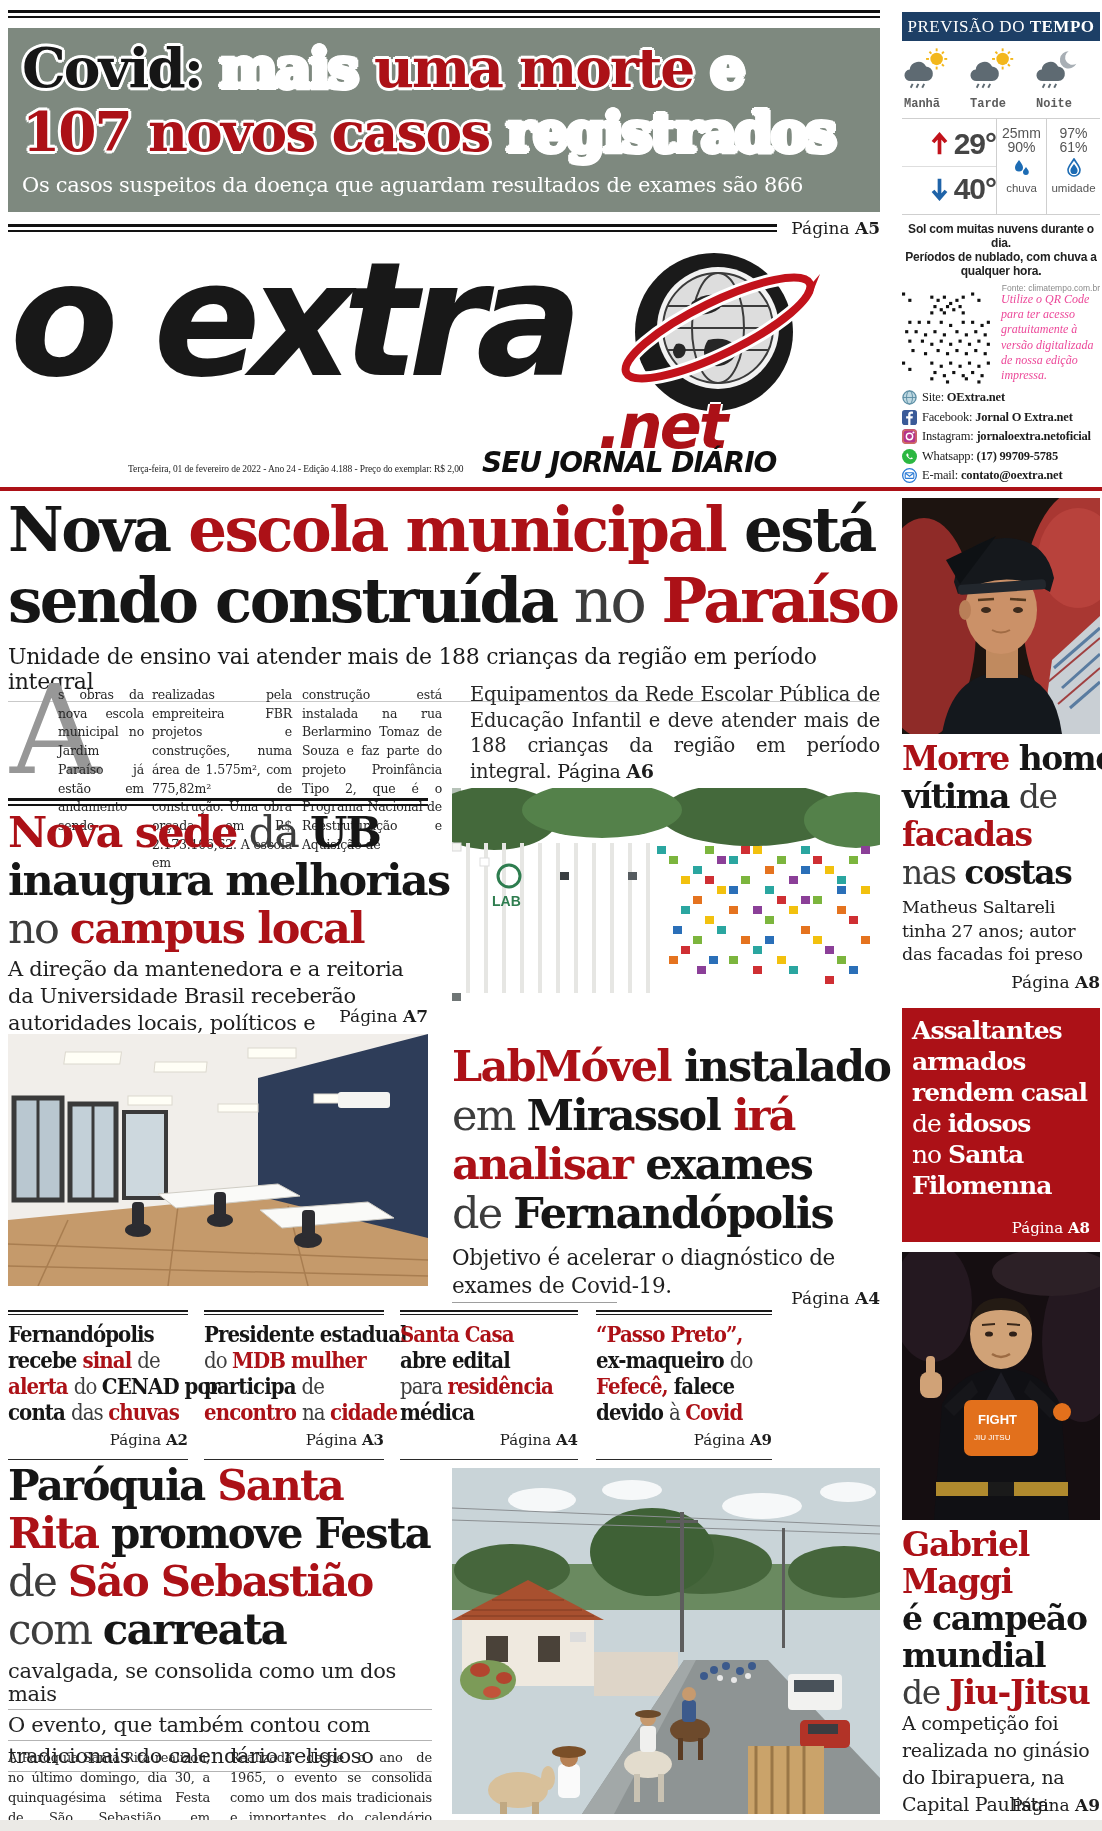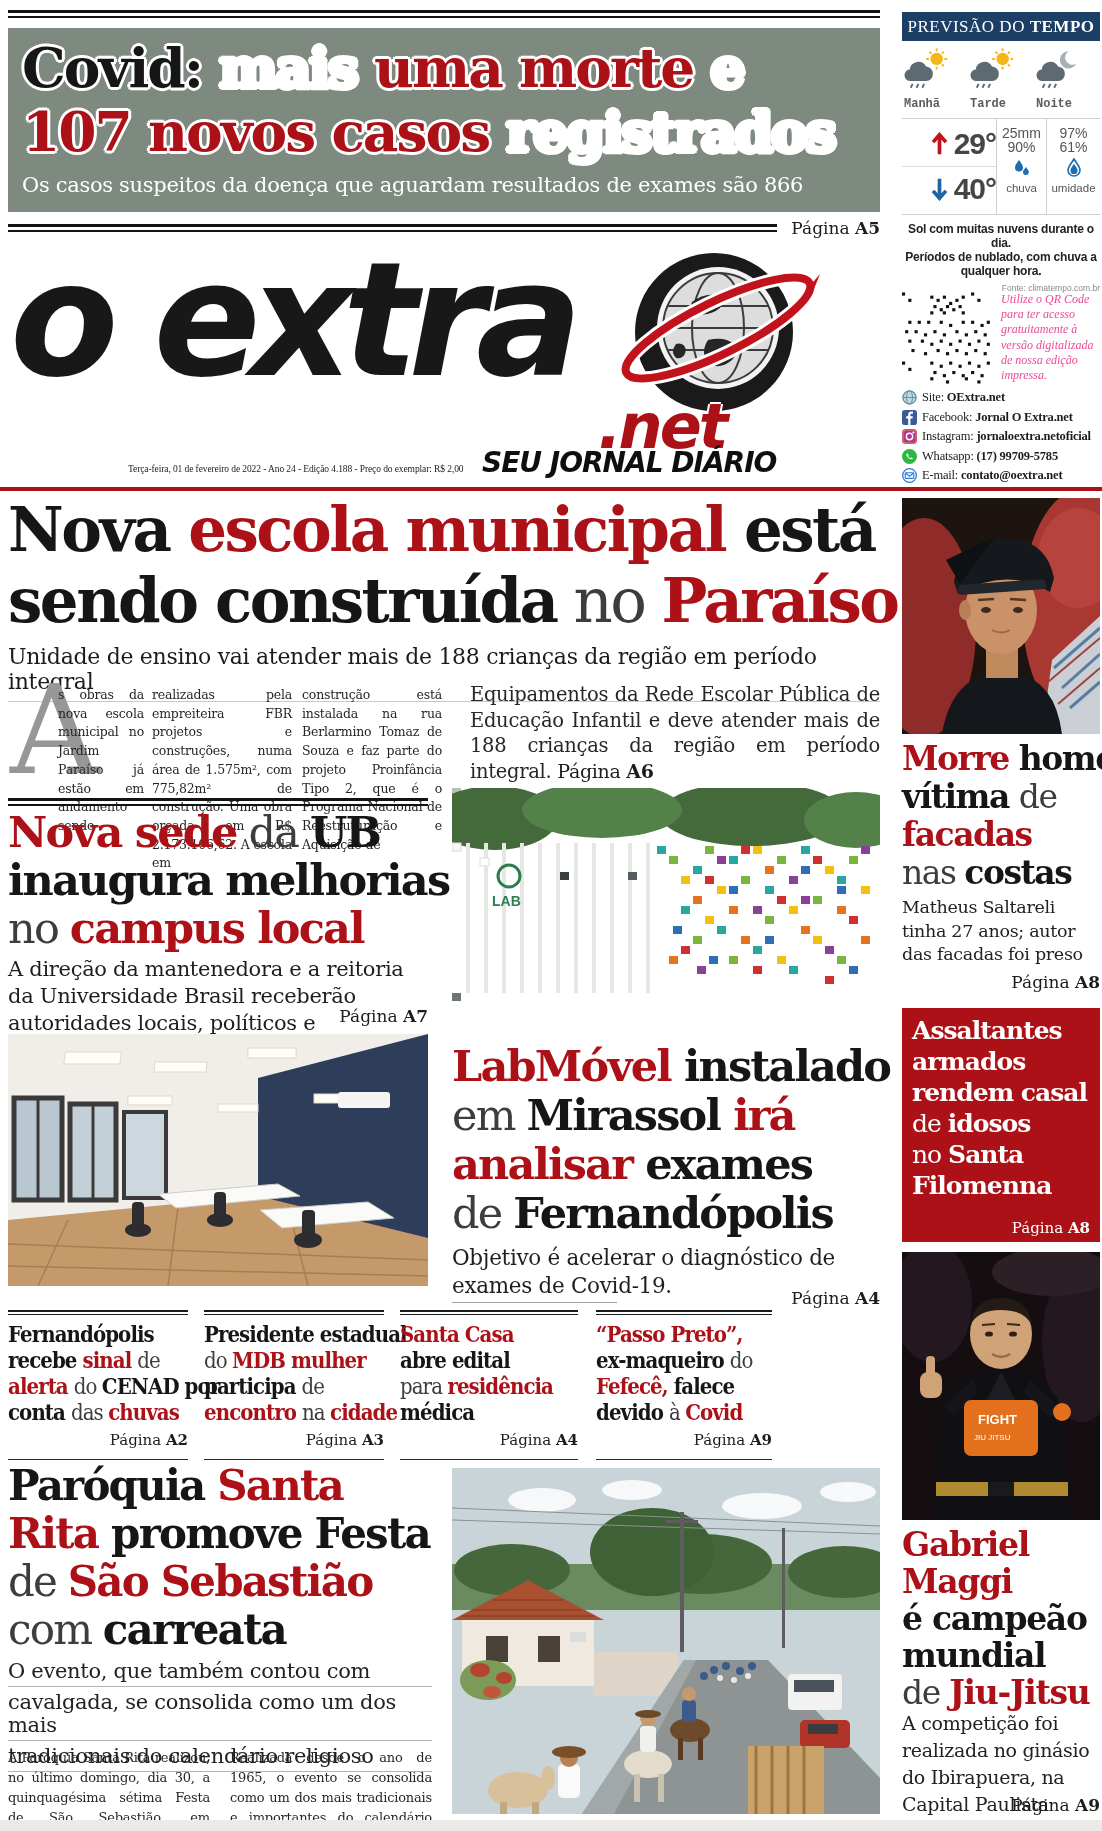--- a/index.html
+++ b/index.html
@@ -685,22 +685,22 @@
   <span class="pageref small"><span>Página </span><b>A9</b></span>
 </div>
 
 <div class="abs s-parhl hl">
   <div><span class="seg seg-k">Paróquia </span><span class="seg seg-r">Santa</span></div>
   <div><span class="seg seg-r">Rita </span><span class="seg seg-k">promove Festa</span></div>
   <div><span class="seg seg-l">de </span><span class="seg seg-r">São Sebastião</span></div>
   <div><span class="seg seg-l">com </span><span class="seg seg-k">carreata</span></div>
 </div>
 <div class="abs s-parsub">
+  <div class="subline">cavalgada, se consolida como um dos mais</div>
   <div class="subline">O evento, que também contou com</div>
-  <div class="subline">cavalgada, se consolida como um dos mais</div>
   <div class="subline">tradicionais do calendário religioso</div>
 </div>
 <div class="abs s-parcol1 parcol">A Paróquia Santa Rita realizou, no último domingo, dia 30, a quinquagésima sétima Festa de São Sebastião, em  Fernandópolis.</div>
 <div class="abs s-parcol2 parcol"><span>Realizada desde o ano de 1965, o evento se consolida como um dos mais tradicionais e importantes do calendário religioso. </span><span class="pageref"><span>Página </span><b>A10</b></span></div>
 
 <div class="abs s-carreataphoto">
   <svg class="photo" width="428" height="346" viewBox="0 0 428 346">
     <rect width="428" height="346" fill="#c9d4d8"></rect>
     <g fill="#ffffff" opacity="0.85">
         <ellipse cx="90" cy="32" rx="34" ry="12"></ellipse>

